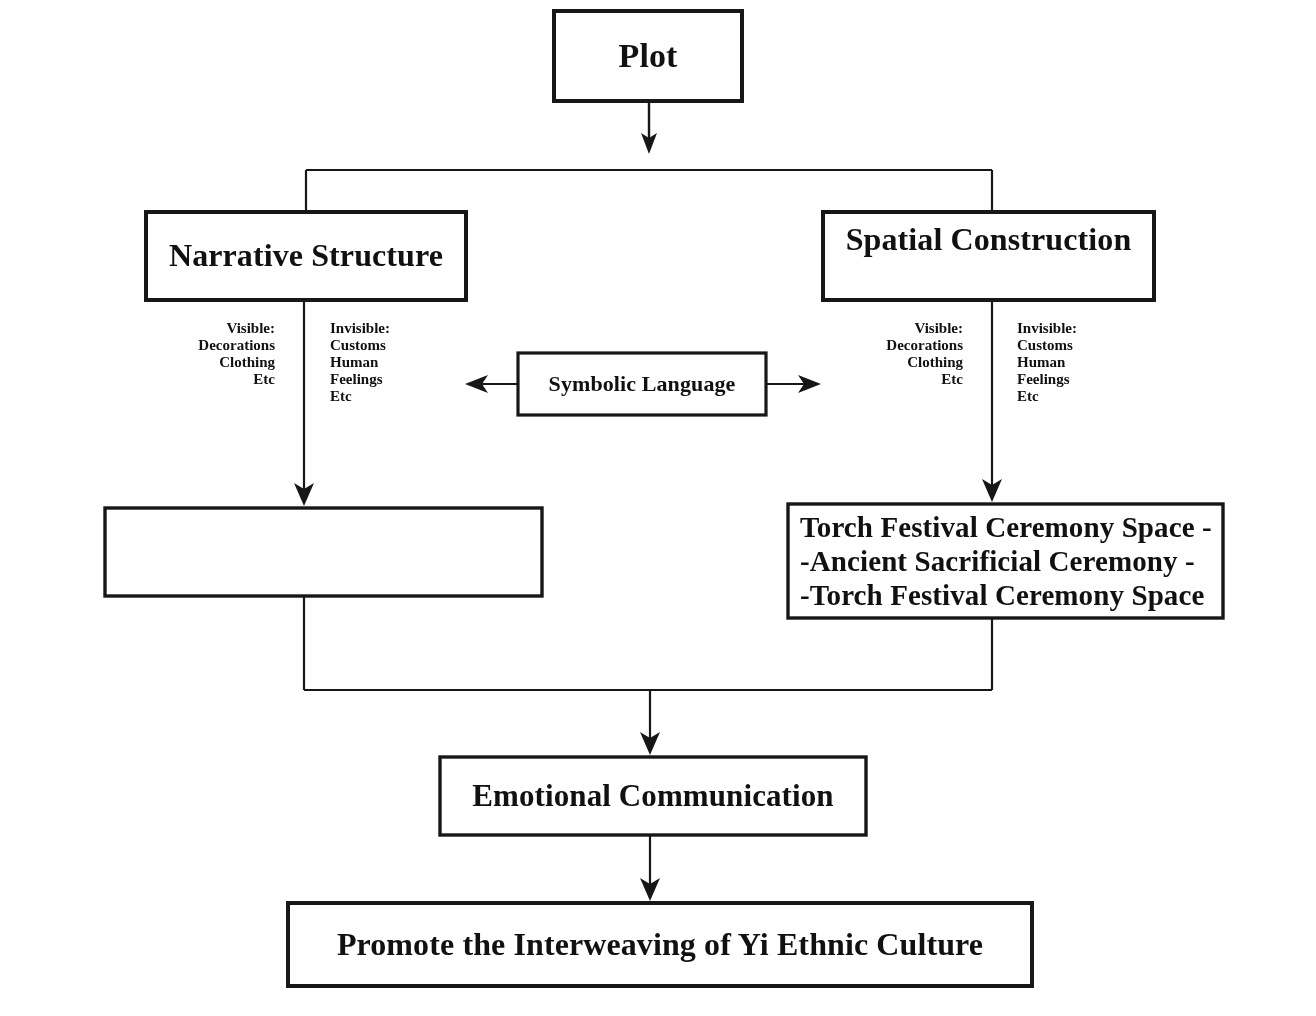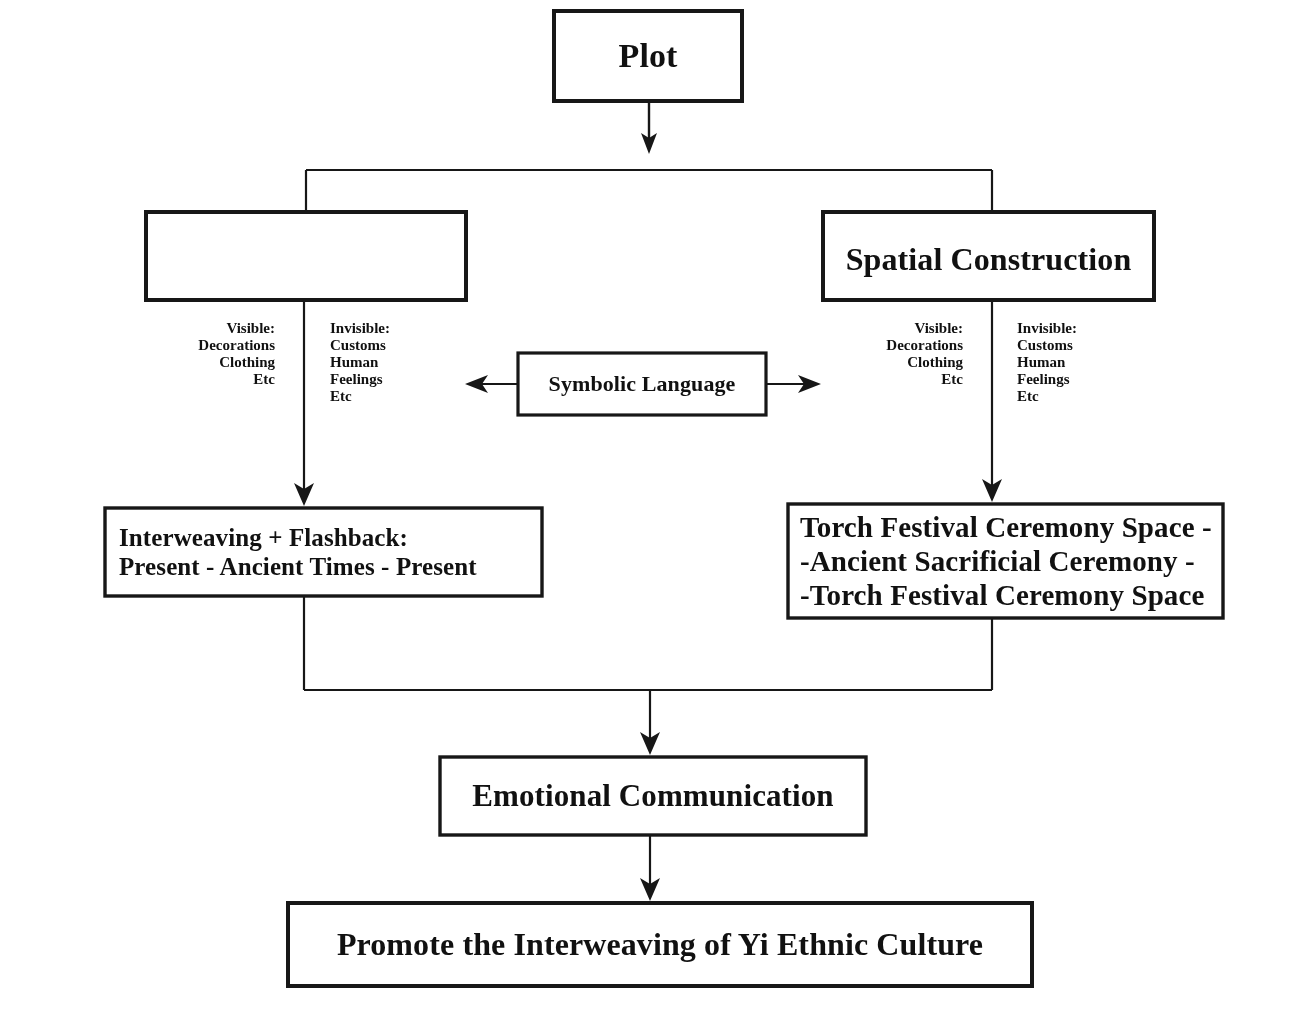--- a/index.html
+++ b/index.html
@@ -116,27 +116,26 @@
     <path class="connector-thin" d="M 650 690 L 650 740"></path>
     <polygon class="arrow-head" points="650,755 640,732 650,738 660,732"></polygon>
 
     <path class="connector-thin" d="M 650 835 L 650 886"></path>
     <polygon class="arrow-head" points="650,901 640,878 650,884 660,878"></polygon>
 
   </svg>
 
   <div class="box-label label-center" style="left:554px; top:11px; width:188px; height:90px; font-size:34px;">Plot</div>
 
+  <div class="box-label label-center" style="left:146px; top:212px; width:320px; height:88px; font-size:32px;">Narrative Structure</div>
 
-  <div class="box-label label-center" style="left:823px; top:216px; width:331px; height:88px; font-size:32px;">Spatial Construction</div>
+  <div class="box-label label-center" style="left:823px; top:196px; width:331px; height:88px; font-size:32px;">Spatial Construction</div>
 
   <div class="box-label label-center" style="left:518px; top:353px; width:248px; height:62px; font-size:22px;">Symbolic Language</div>
 
-  <div class="box-label label-left" style="left:119px; top:508px; width:420px; height:88px; font-size:25px;">Interweaving + Flashback:
-Present - Ancient Times - Present</div>
 
   <div class="box-label label-left" style="left:800px; top:504px; width:422px; height:114px; font-size:29px;">Torch Festival Ceremony Space -
 -Ancient Sacrificial Ceremony -
 -Torch Festival Ceremony Space</div>
 
   <div class="box-label label-center" style="left:440px; top:757px; width:426px; height:78px; font-size:31px;border-radius:21px;">Emotional Communication</div>
 
   <div class="box-label label-center" style="left:288px; top:903px; width:744px; height:83px; font-size:32px;">Promote the Interweaving of Yi Ethnic Culture</div>
 
   <div class="attr-block attr-right" style="left:110px; top:320px; width:165px;">Visible:

